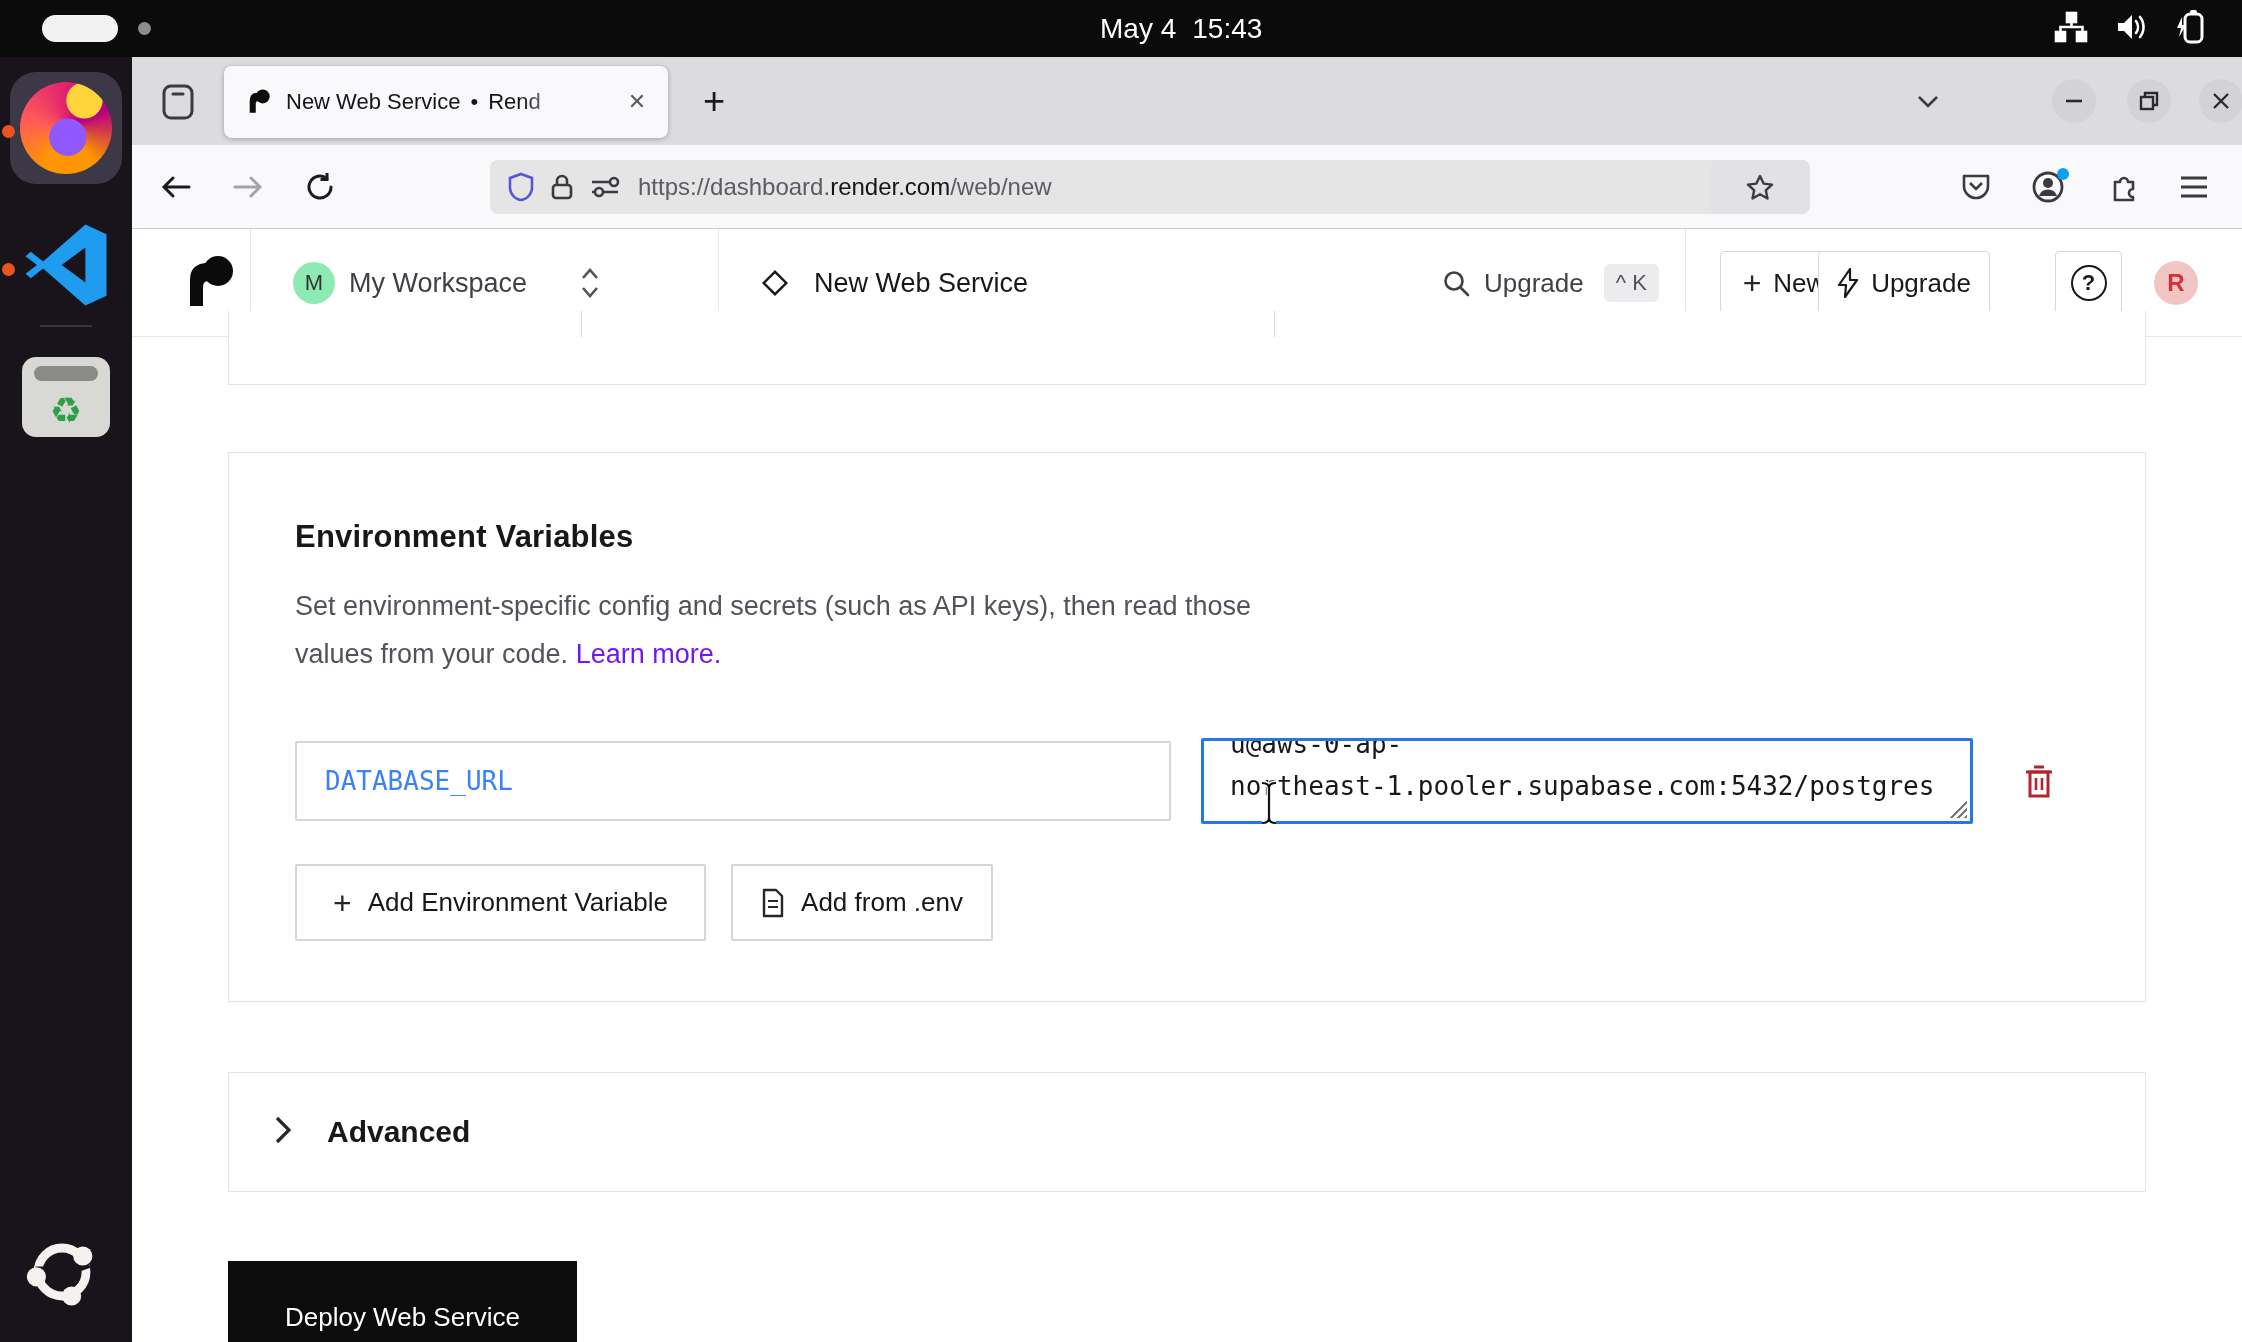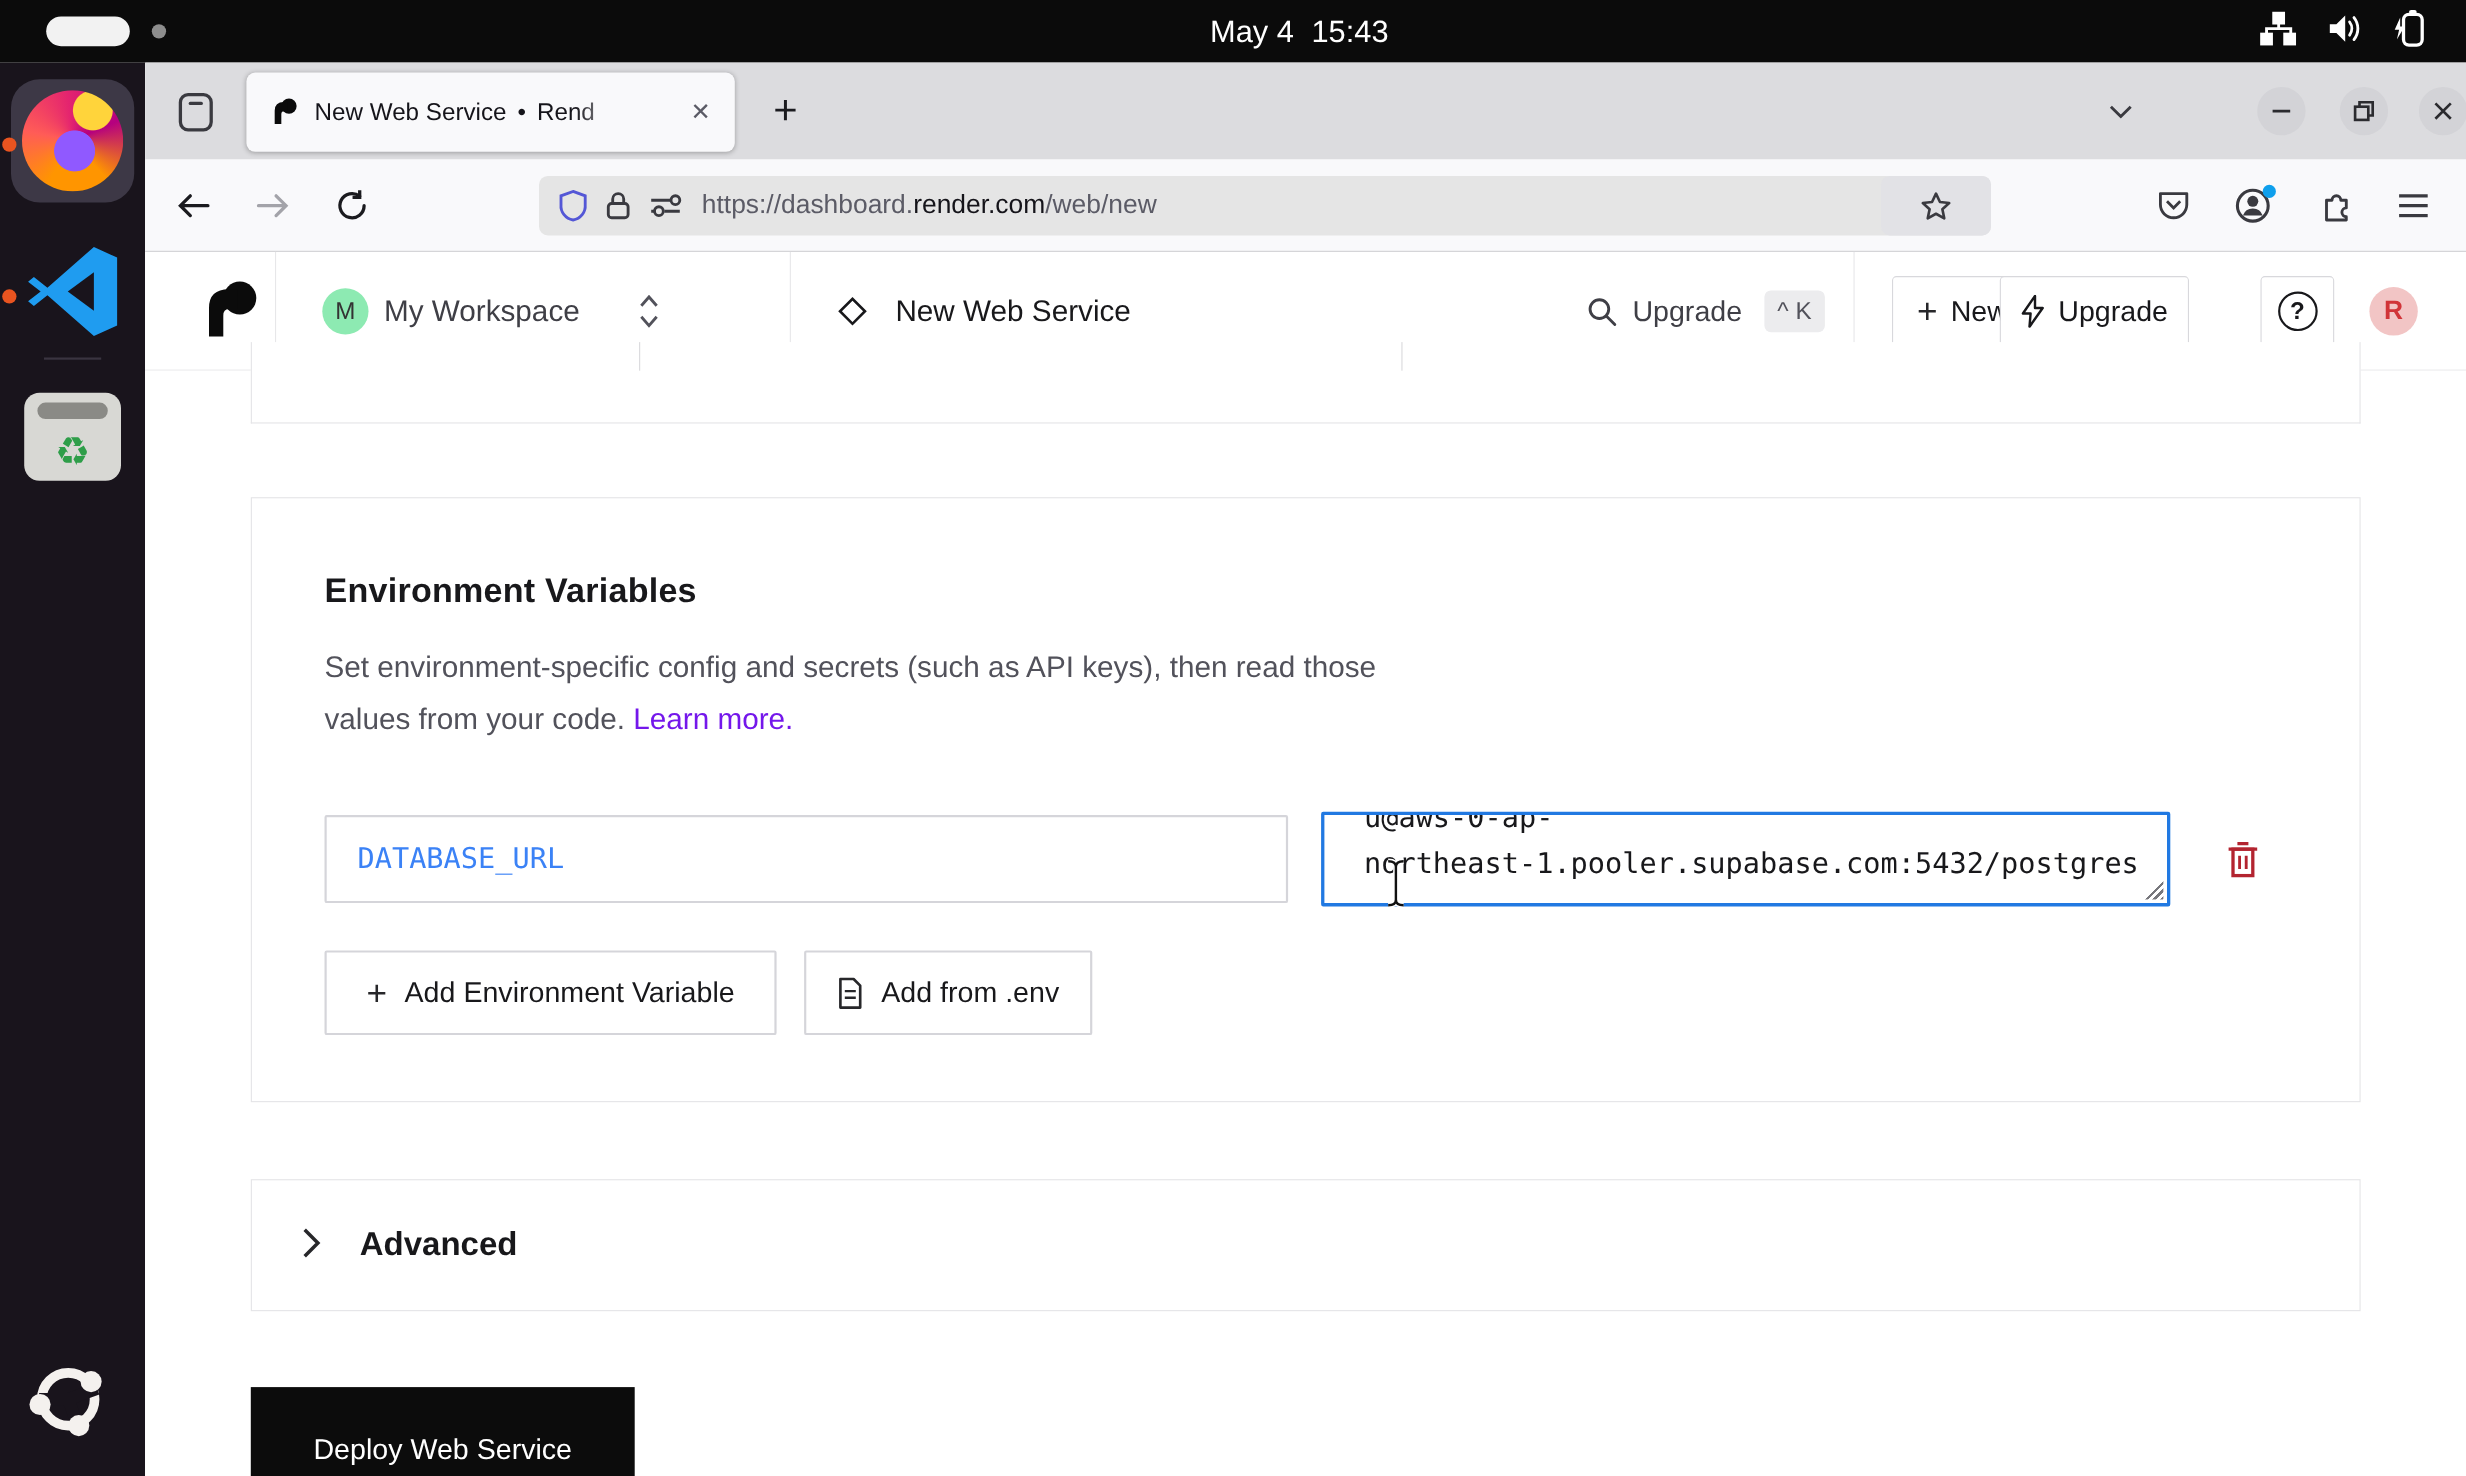--- a/index.html
+++ b/index.html
@@ -95,21 +95,21 @@
   .sliver-tick { position:absolute; top:0; width:1px; height:26px; background:#d9d9dc; }
 
   .card.env { top:115px; height:550px; }
   .env-heading { position:absolute; left:66px; top:66px; font-size:31px; font-weight:700; color:#18181b; letter-spacing:.2px; }
   .env-desc { position:absolute; left:66px; font-size:27px; color:#52525b; }
   .env-desc.l1 { top:138px; } .env-desc.l2 { top:186px; }
   .learn-more { color:var(--link_purple,#7417EB); }
   .key-input { position:absolute; left:66px; top:288px; width:876px; height:80px; border:2px solid #d5d5da; background:#fff;
                font-family:"DejaVu Sans Mono", monospace; font-size:26px; color:#3b82f6; padding-left:28px; border-radius:2px; }
   .value-box { position:absolute; left:972px; top:285px; width:772px; height:86px; border:3px solid var(--accent_blue,#2179E2);
-               border-radius:2px; background:#fff; overflow:hidden; padding:0 36px; }
+               border-radius:2px; background:#fff; overflow:hidden; padding:0 26px; }
   .value-lines { margin-top:-18px; font-family:"DejaVu Sans Mono", monospace; font-size:26px; color:#18181b; line-height:42px; white-space:nowrap; }
   .resize-handle { position:absolute; right:3px; bottom:3px; width:18px; height:18px;
                background:repeating-linear-gradient(135deg, rgba(0,0,0,0) 0 3px, #77777c 3px 5px);
                clip-path:polygon(100% 0, 100% 100%, 0 100%); }
   .trash-btn { position:absolute; left:1790px; top:309px; width:40px; height:40px; display:flex; align-items:center; justify-content:center; }
   .env-btn { position:absolute; top:411px; height:77px; border:2px solid #d5d5da; border-radius:2px; background:#fff;
              display:flex; align-items:center; justify-content:center; gap:16px; font-size:26px; color:#18181b; }
   .btn-addvar { left:66px; width:411px; }
   .btn-addenv { left:502px; width:262px; }
   .plus-glyph { font-size:32px; font-weight:300; color:#27272a; line-height:1; }

